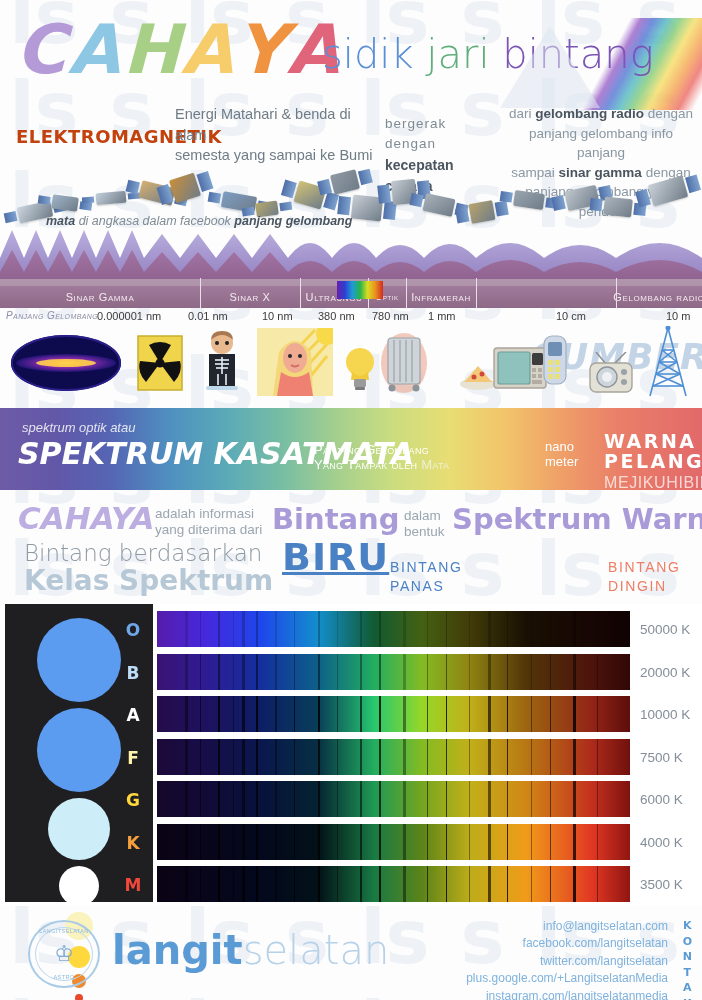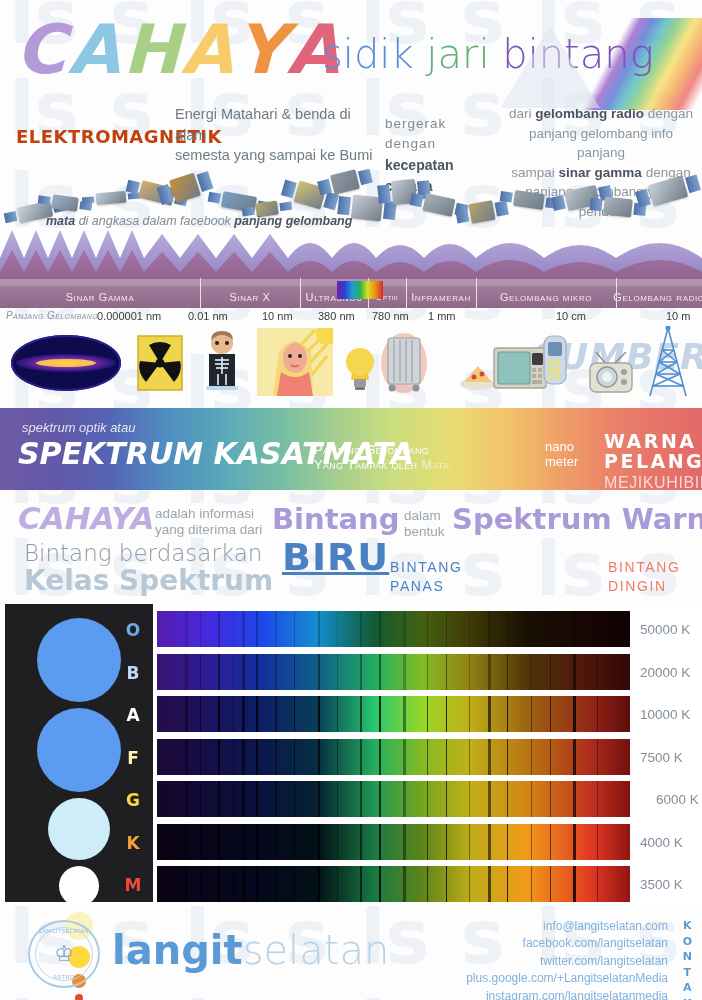--- a/index.html
+++ b/index.html
@@ -575,21 +575,20 @@
              Q510,24 544,48 Q580,28 616,48 Q660,24 702,48 L702,62 L0,62 Z" fill="url(#wgBot)" opacity="0.92"></path>
   </svg>
 
   <div class="em-bar-top"></div>
   <div class="em-bar" id="em-bar">
       <div class="em-seg" style="left: 0px; width: 200px;">Sinar Gamma</div>
       <div class="em-seg" style="left: 200px; width: 100px;">Sinar X</div>
       <div class="em-seg" style="left: 300px; width: 68px;">Ultraungu</div>
       <div class="em-seg em-tiny" style="left: 368px; width: 38px;">Optik</div>
       <div class="em-seg" style="left: 406px; width: 70px;">Inframerah</div>
-      <div class="em-seg" style="left: 476px; width: 140px;">Gelombang mikro</div>
       <div class="em-seg" style="left: 616px; width: 86px;">Gelombang radio</div>
       <div class="em-div" style="left: 200px;"></div>
       <div class="em-div" style="left: 300px;"></div>
       <div class="em-div" style="left: 368px;"></div>
       <div class="em-div" style="left: 406px;"></div>
       <div class="em-div" style="left: 476px;"></div>
       <div class="em-div" style="left: 616px;"></div>
     </div>
   <div class="optic-swatch"></div>
   <div class="wl-row" id="wl-row">
@@ -995,21 +994,21 @@
       </div>
   <div class="cls-letter" style="top: 16px; color: rgb(110, 168, 232);">O</div>
       <div class="temp-label" style="top: 18px;">50000 K</div>
       <div class="cls-letter" style="top: 58.5px; color: rgb(188, 220, 247);">B</div>
       <div class="temp-label" style="top: 60.5px;">20000 K</div>
       <div class="cls-letter" style="top: 101px; color: rgb(255, 255, 255);">A</div>
       <div class="temp-label" style="top: 103px;">10000 K</div>
       <div class="cls-letter" style="top: 143.5px; color: rgb(253, 243, 172);">F</div>
       <div class="temp-label" style="top: 145.5px;">7500 K</div>
       <div class="cls-letter" style="top: 186px; color: rgb(255, 216, 61);">G</div>
-      <div class="temp-label" style="top: 188px; margin-left: 16px;">6000 K</div>
+      <div class="temp-label" style="top: 188px;">6000 K</div>
       <div class="cls-letter" style="top: 228.5px; color: rgb(245, 160, 60);">K</div>
       <div class="temp-label" style="top: 230.5px;">4000 K</div>
       <div class="cls-letter" style="top: 271px; color: rgb(240, 72, 58);">M</div>
       <div class="temp-label" style="top: 273px;">3500 K</div>
     </div>
 
   <div class="footer">
     <div class="logo-seal">
       <div class="logo-seal-inner"></div>
       <div class="seal-text">

